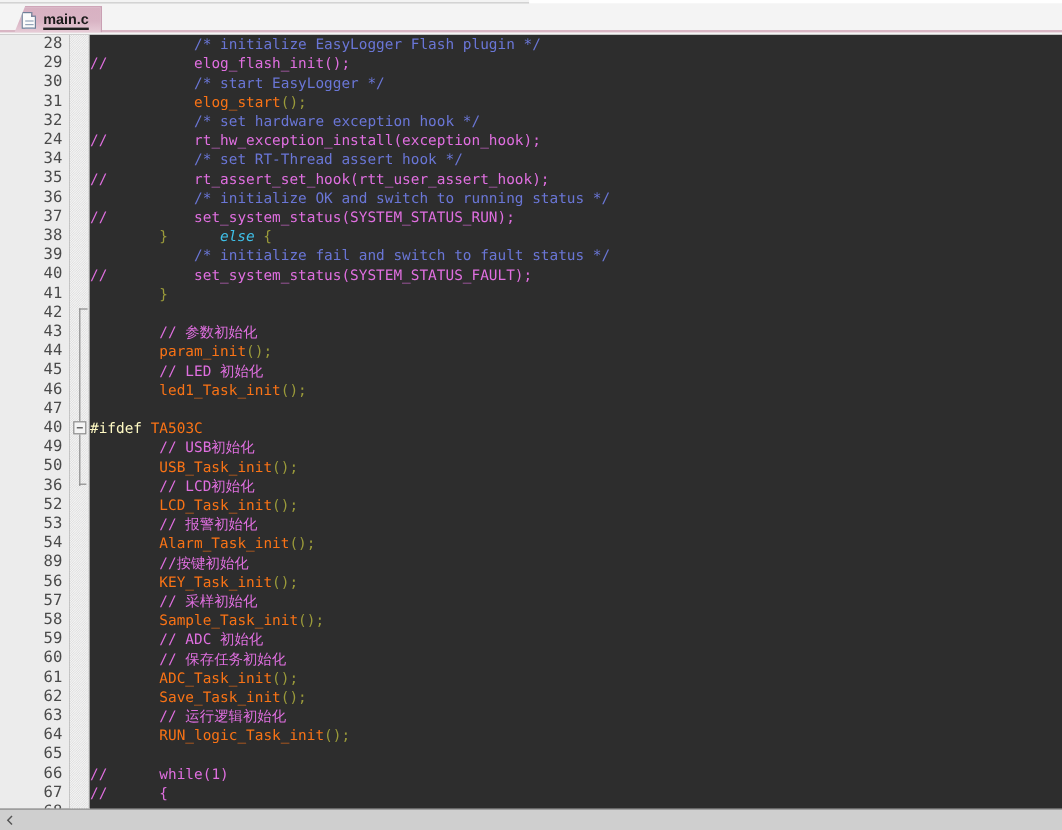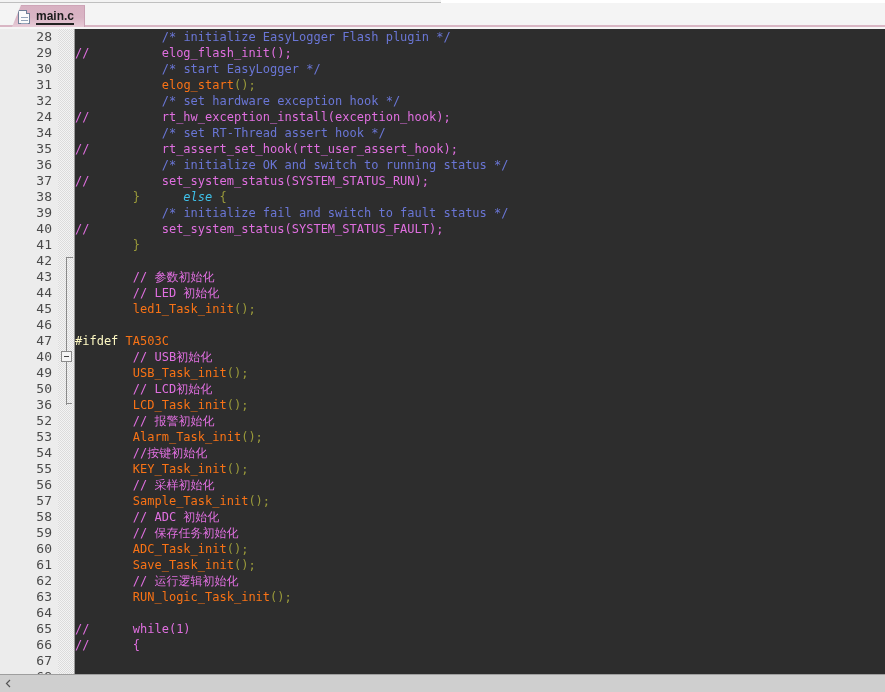--- a/index.html
+++ b/index.html
@@ -256,21 +256,21 @@
         <div class="gutter-num">45</div>
         <div class="gutter-num">46</div>
         <div class="gutter-num">47</div>
         <div class="gutter-num">40</div>
         <div class="gutter-num">49</div>
         <div class="gutter-num">50</div>
         <div class="gutter-num">36</div>
         <div class="gutter-num">52</div>
         <div class="gutter-num">53</div>
         <div class="gutter-num">54</div>
-        <div class="gutter-num">55</div>
+        <div class="gutter-num">89</div>
         <div class="gutter-num">56</div>
         <div class="gutter-num">57</div>
         <div class="gutter-num">58</div>
         <div class="gutter-num">59</div>
         <div class="gutter-num">60</div>
         <div class="gutter-num">61</div>
         <div class="gutter-num">62</div>
         <div class="gutter-num">63</div>
         <div class="gutter-num">64</div>
         <div class="gutter-num">65</div>
@@ -294,20 +294,21 @@
         <div class="line"><span class="c-id">            </span><span class="c-block">/* set RT-Thread assert hook */</span></div>
         <div class="line"><span class="c-line">//</span><span class="c-line">          rt_assert_set_hook(rtt_user_assert_hook);</span></div>
         <div class="line"><span class="c-id">            </span><span class="c-block">/* initialize OK and switch to running status */</span></div>
         <div class="line"><span class="c-line">//</span><span class="c-line">          set_system_status(SYSTEM_STATUS_RUN);</span></div>
         <div class="line"><span class="c-id">        </span><span class="c-punc">}</span><span class="c-id"> </span><span class="c-kw">else</span><span class="c-punc"> {</span></div>
         <div class="line"><span class="c-id">            </span><span class="c-block">/* initialize fail and switch to fault status */</span></div>
         <div class="line"><span class="c-line">//</span><span class="c-line">          set_system_status(SYSTEM_STATUS_FAULT);</span></div>
         <div class="line"><span class="c-id">        </span><span class="c-punc">}</span></div>
         <div class="line">&nbsp;</div>
         <div class="line"><span class="c-id">        </span><span class="c-line">// 参数初始化</span></div>
+        <div class="line"><span class="c-id">        </span><span class="c-id">param_init</span><span class="c-punc">();</span></div>
         <div class="line"><span class="c-id">        </span><span class="c-line">// LED 初始化</span></div>
         <div class="line"><span class="c-id">        </span><span class="c-id">led1_Task_init</span><span class="c-punc">();</span></div>
         <div class="line">&nbsp;</div>
         <div class="line"><span class="c-pp">#ifdef</span><span class="c-id"> TA503C</span></div>
         <div class="line"><span class="c-id">        </span><span class="c-line">// USB初始化</span></div>
         <div class="line"><span class="c-id">        </span><span class="c-id">USB_Task_init</span><span class="c-punc">();</span></div>
         <div class="line"><span class="c-id">        </span><span class="c-line">// LCD初始化</span></div>
         <div class="line"><span class="c-id">        </span><span class="c-id">LCD_Task_init</span><span class="c-punc">();</span></div>
         <div class="line"><span class="c-id">        </span><span class="c-line">// 报警初始化</span></div>
         <div class="line"><span class="c-id">        </span><span class="c-id">Alarm_Task_init</span><span class="c-punc">();</span></div>

